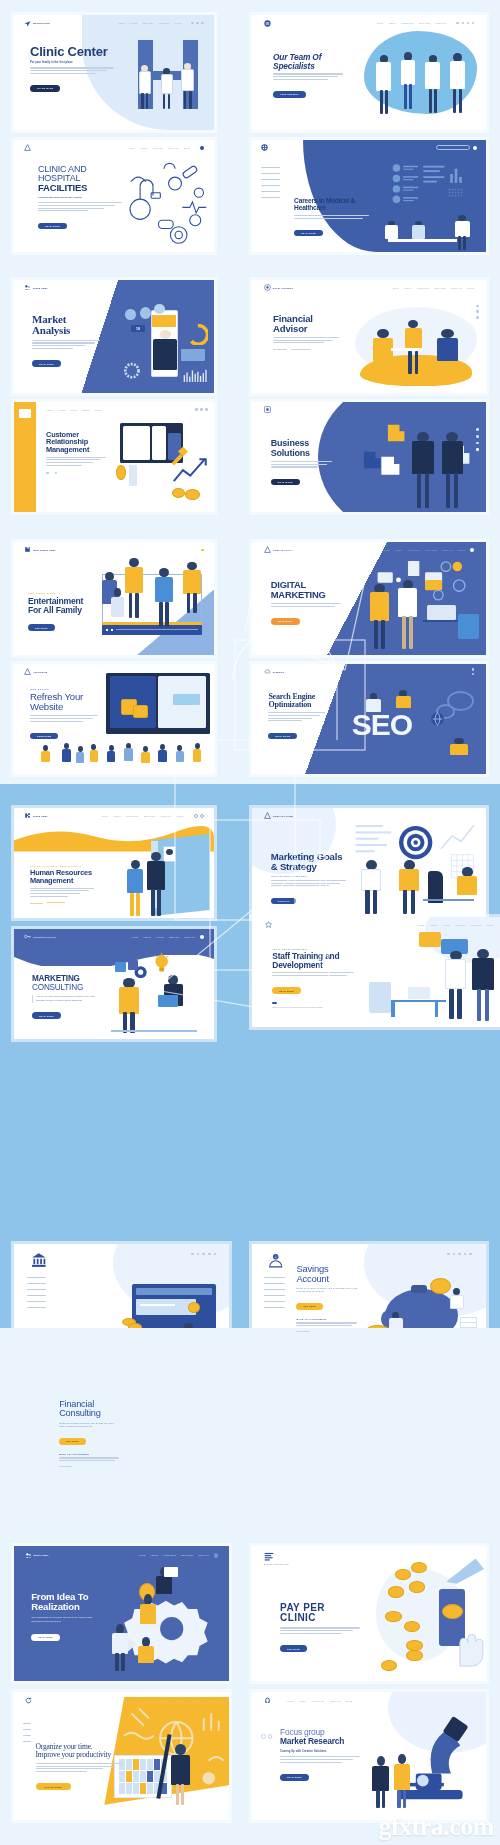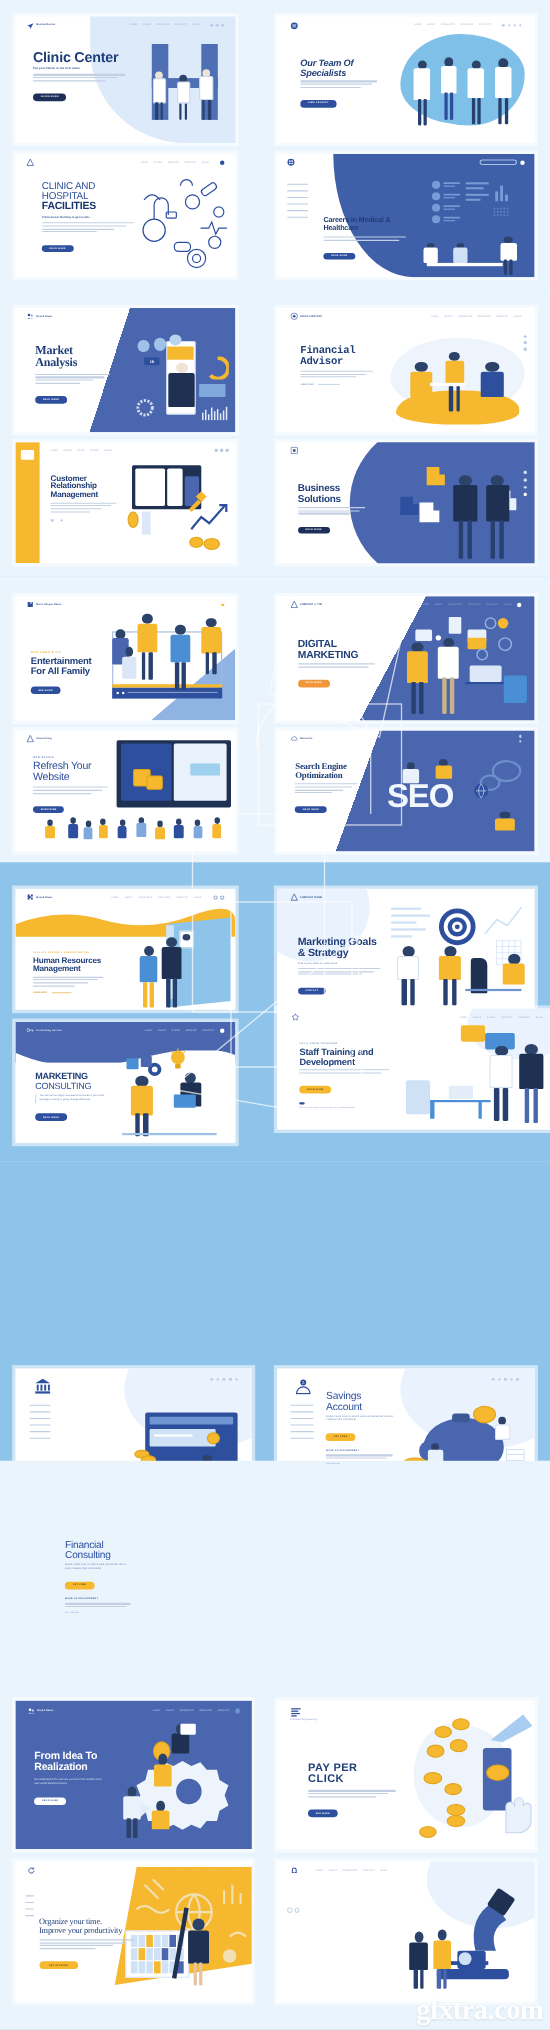--- a/index.html
+++ b/index.html
@@ -447,21 +447,21 @@
             <span>SERVICES</span>
             <span>CONTACT</span>
             <span>LOGIN</span>
           </div>
         </div>
         <div style="position:absolute;right:3%;top:22%;display:flex;flex-direction:column;gap:3px;">
           <i class="dot-ico"></i>
           <i class="dot-ico"></i>
           <i class="dot-ico"></i>
         </div>
-        <div class="hero" style="left:9%;top:30%;width:28%;font-family:Liberation Mono, monospace;">
+        <div class="hero" style="left:9%;top:30%;width:28%;">
           <div class="title" style="font-size:9.6px;">Financial Advisor</div>
           <div class="lines">
               <i></i>
               <i></i>
               <i></i>
             </div>
           <div style="margin-top:5px;display:flex;align-items:center;gap:4px;">
             <span style="font-size:2px;color:#8aa2c6;font-weight:700;">LEARN MORE</span>
             <i style="display:block;width:20px;height:1px;background:#c9d7ea;"></i>
           </div>
@@ -1416,21 +1416,21 @@
                   <rect x="1" y="1" width="12" height="1.6"></rect>
                   <rect x="1" y="4" width="9" height="1.6"></rect>
                   <rect x="1" y="7" width="11" height="1.6"></rect>
                   <rect x="1" y="10" width="7" height="1.6"></rect>
                 </g>
               </svg>
             <span class="logo-txt" style="font-weight:400;color:#7f96c0;">Software Engineering</span>
           </div>
         </div>
         <div class="hero" style="left:12%;top:42%;width:34%;">
-          <div class="title" style="font-size:10px;letter-spacing:.4px;">PAY PER CLICK</div>
+          <div class="title" style="font-size:10px;letter-spacing:.4px;">PAY PER CLINIC</div>
           <div class="lines" style="margin-top:4px;">
               <i></i>
               <i></i>
               <i></i>
             </div>
           <span class="btn">SEE MORE</span>
         </div>
         <div class="fig" style="left:50%;top:6%;width:50%;height:92%;">
           <div class="blob" style="left:6%;top:10%;width:74%;height:76%;background:#eef4fc;border-radius:40% 60% 50% 50% / 50% 40% 60% 50%;"></div>
           <div style="position:absolute;right:18%;top:28%;width:22%;height:46%;background:#4a66ae;border-radius:3px;"></div>
@@ -1554,20 +1554,31 @@
             <span>ABOUT</span>
             <span>WORKSHOP</span>
             <span>CONTACT</span>
             <span>BLOG</span>
           </div>
         </div>
         <div style="position:absolute;left:4%;top:33%;display:flex;gap:2px;">
           <i class="dot-ico" style="border:.6px solid #c5d4ea;background:none;width:4.4px;height:4.4px;"></i>
           <i class="dot-ico" style="border:.6px solid #c5d4ea;background:none;width:4.4px;height:4.4px;"></i>
         </div>
+        <div class="hero" style="left:12%;top:28%;width:34%;">
+          <div class="title" style="font-size:8.4px;font-weight:400;color:#5e7cb8;">Focus group</div>
+          <div class="title" style="font-size:8.4px;color:#1f3e78;">Market Research</div>
+          <div class="subt" style="font-size:2.6px;margin-top:5px;">Coming Up with Creative Solutions</div>
+          <div class="lines">
+              <i></i>
+              <i></i>
+              <i></i>
+            </div>
+          <span class="btn">READ MORE</span>
+        </div>
         <div class="fig" style="left:50%;top:12%;width:50%;height:82%;">
           <svg viewBox="0 0 100 80" style="width:100%;height:100%;">
             <g fill="#2d4f9e">
               <rect x="24" y="66" width="56" height="8" rx="3"></rect>
               <rect x="40" y="52" width="22" height="14" rx="2"></rect>
               <path d="M54 52 q-6 -26 14 -38 l10 14 q-14 8 -8 24z" fill="#3f5fa8"></path>
               <rect x="66" y="6" width="16" height="16" rx="2" transform="rotate(34 74 14)" fill="#1f3152"></rect>
               <rect x="30" y="60" width="34" height="3"></rect>
             </g>
             <circle cx="46" cy="58" r="5" fill="#cfe1f5"></circle>

